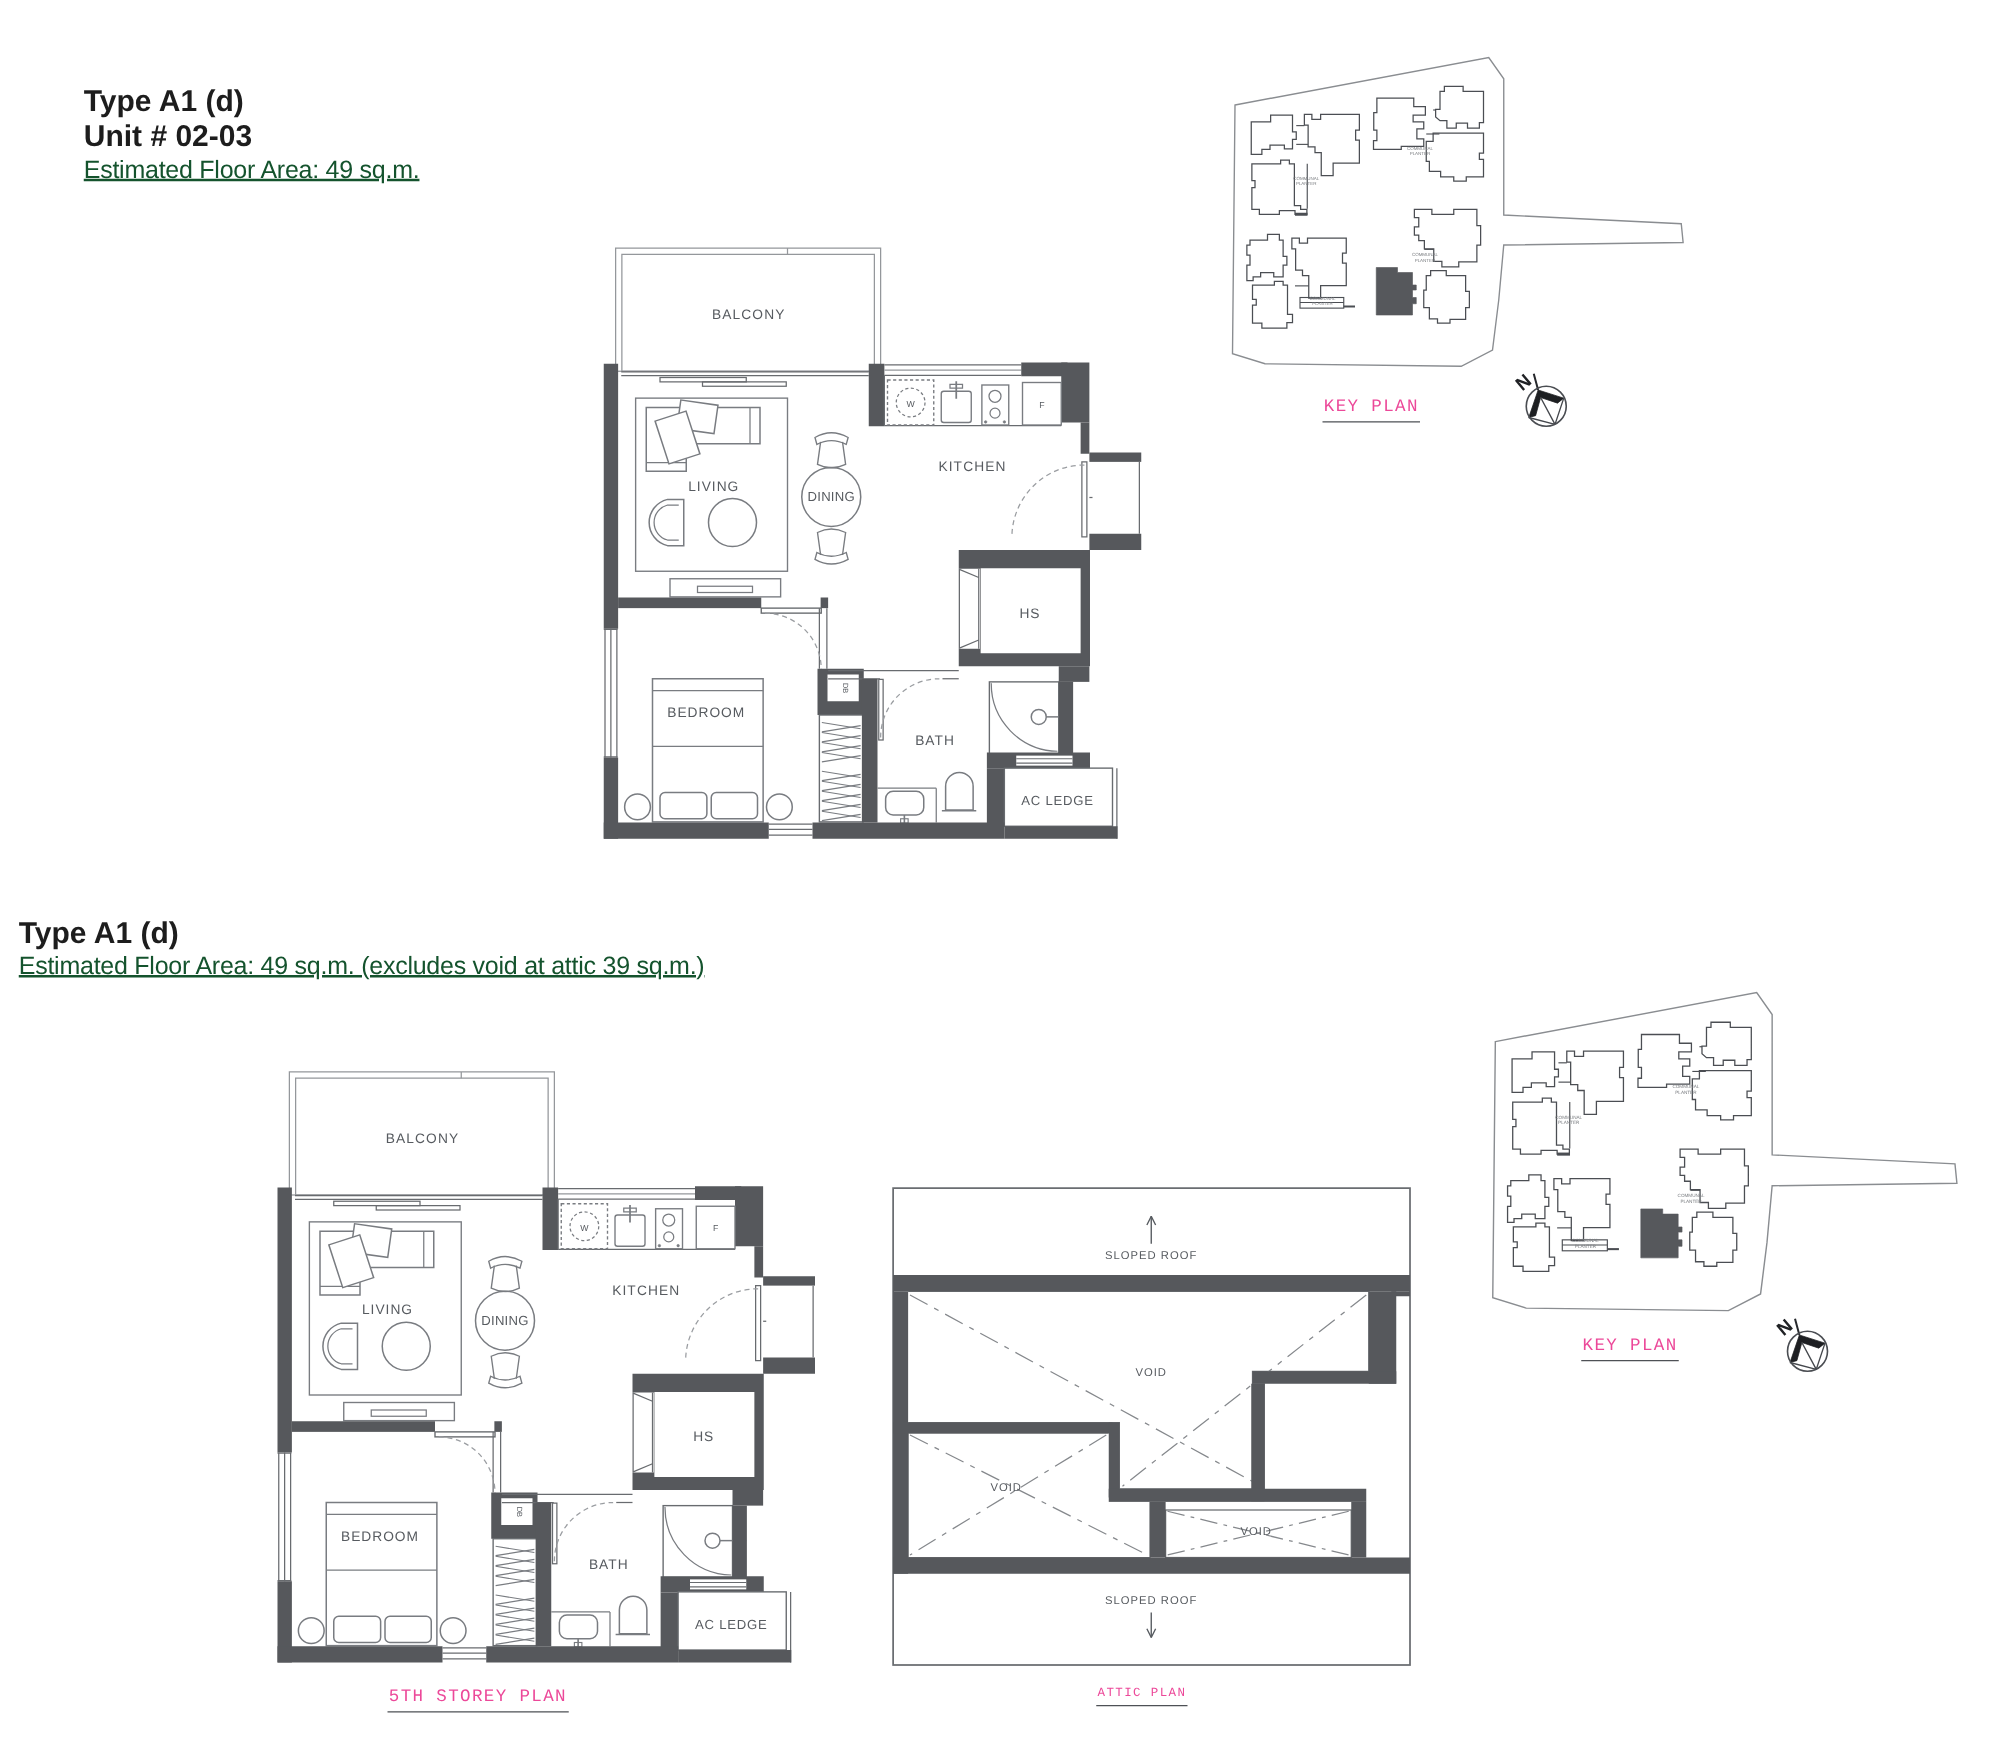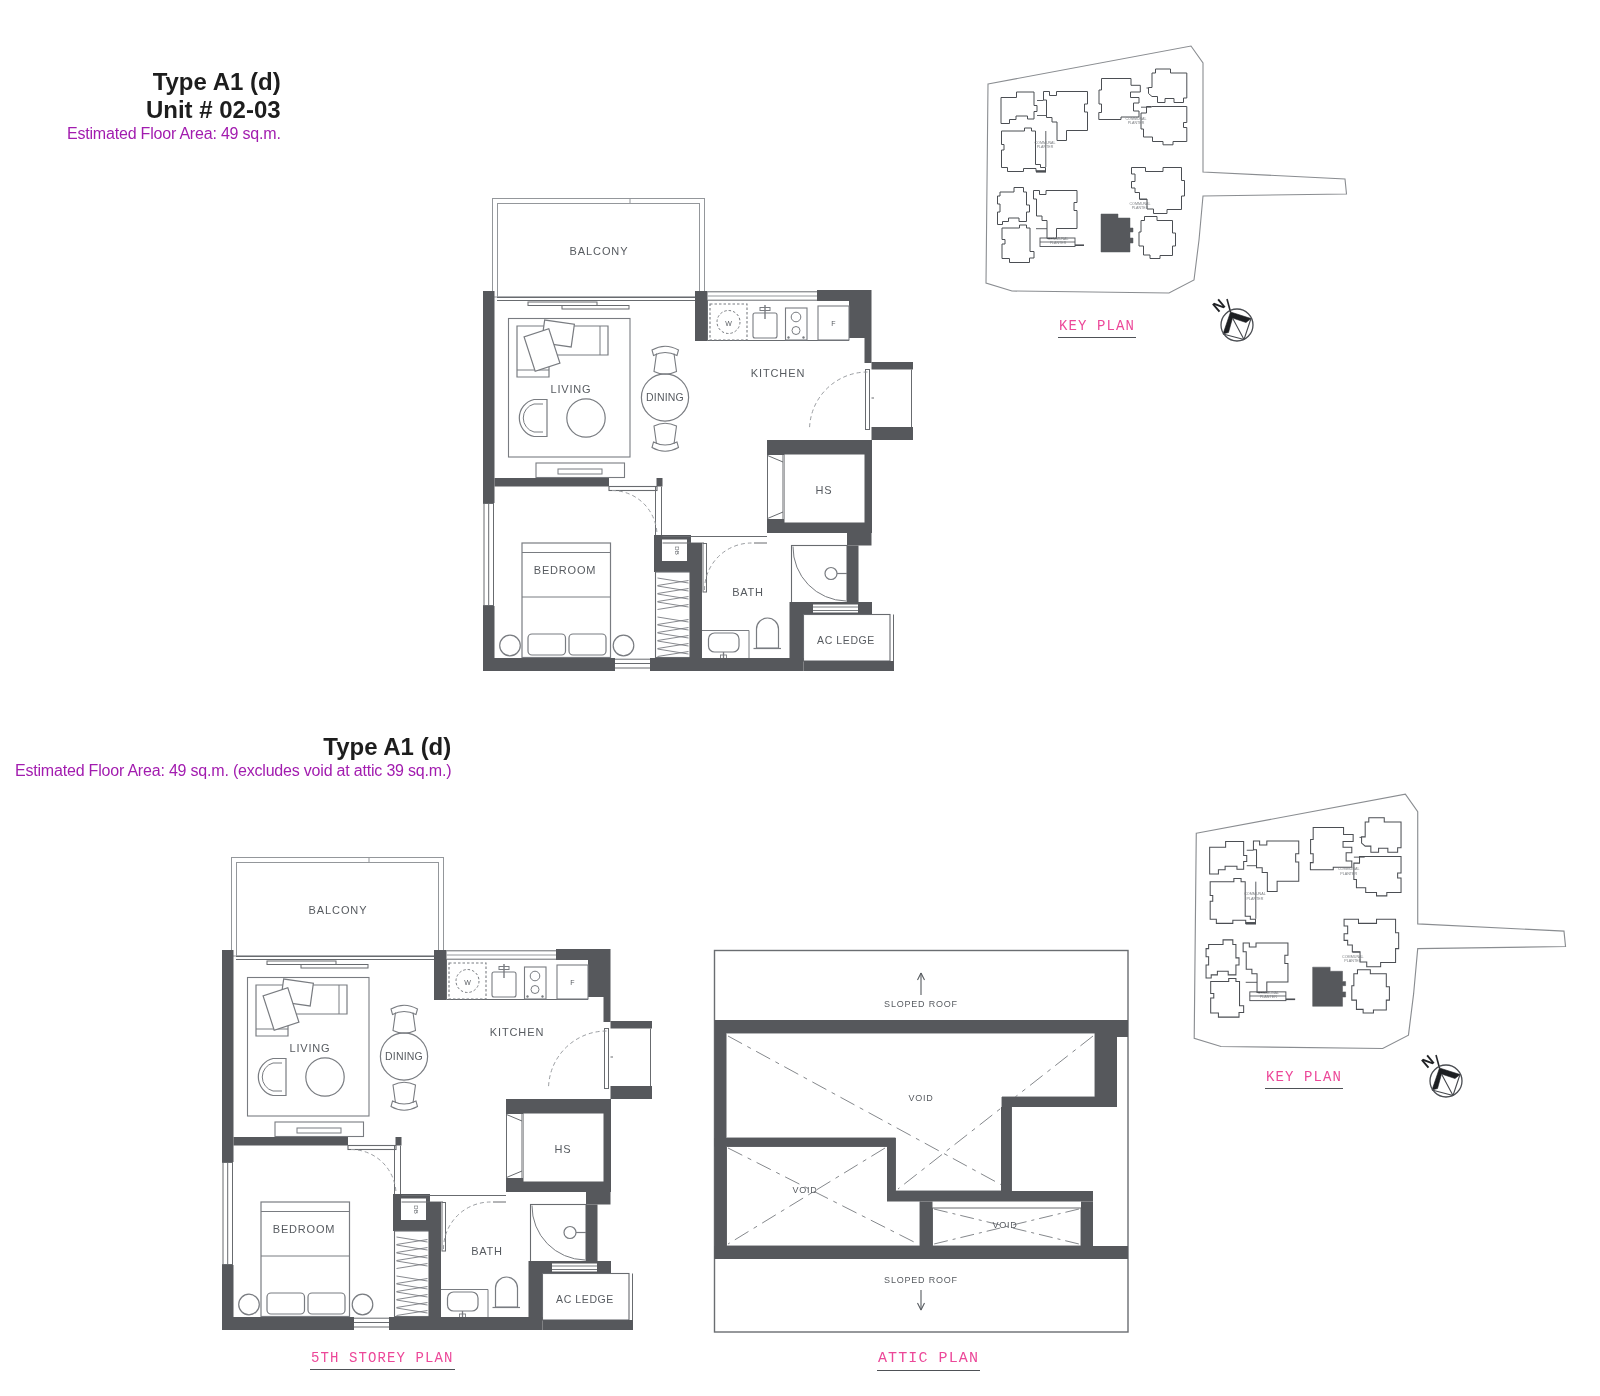--- a/index.html
+++ b/index.html
@@ -1,19 +1,19 @@
 <!DOCTYPE html>
 <html><head>
 <meta charset="utf-8">
 <style>
   html,body { margin:0; padding:0; background:#ffffff; width:1600px; height:1396px; overflow:hidden; }
   * { box-sizing:border-box; }
   .hdr { position:absolute; font-family:"Liberation Sans", sans-serif; color:#1d1d1d; }
-  .hdr b { display:block; font-size:24px; font-weight:bold; line-height:28px; letter-spacing:0px;text-align:right; }
-  .hdr span { display:block; font-size:16px; letter-spacing:-0.2px; margin-top:1px; color:#a21caf; }
+  .hdr b { display:block; font-size:24px; font-weight:bold; line-height:28px; letter-spacing:0px; }
+  .hdr span { display:block; font-size:20px; letter-spacing:-0.2px; margin-top:1px; color:#14532d;text-decoration:underline; }
   .cap { position:absolute; font-family:Liberation Mono, monospace; color:#ec4899;
          letter-spacing:1.1px; border-bottom:1.5px solid #4e5156; padding:0 1px 3px 1px; }
 </style>
 </head>
 <body>
 
 <div class="hdr" style="left:67px; top:68px;">
   <b>Type A1 (d)</b>
   <b>Unit # 02-03</b>
   <span>Estimated Floor Area: 49 sq.m.</span>
@@ -821,13 +821,13 @@
 
 </g>
 </svg>
 
 <div class="cap" style="left:1058px; top:318px; font-size:14px;">KEY PLAN</div>
 
 <div class="cap" style="left:1265px; top:1069px; font-size:14px;">KEY PLAN</div>
 
 <div class="cap" style="left:310px; top:1350px; font-size:14px;">5TH STOREY PLAN</div>
 
-<div class="cap" style="left:877px; top:1350px; font-size:15px;">ATTIC PLAN</div>
+<div class="cap" style="left:877px; top:1350px; font-size:10px;">ATTIC PLAN</div>
 
 </body></html>

